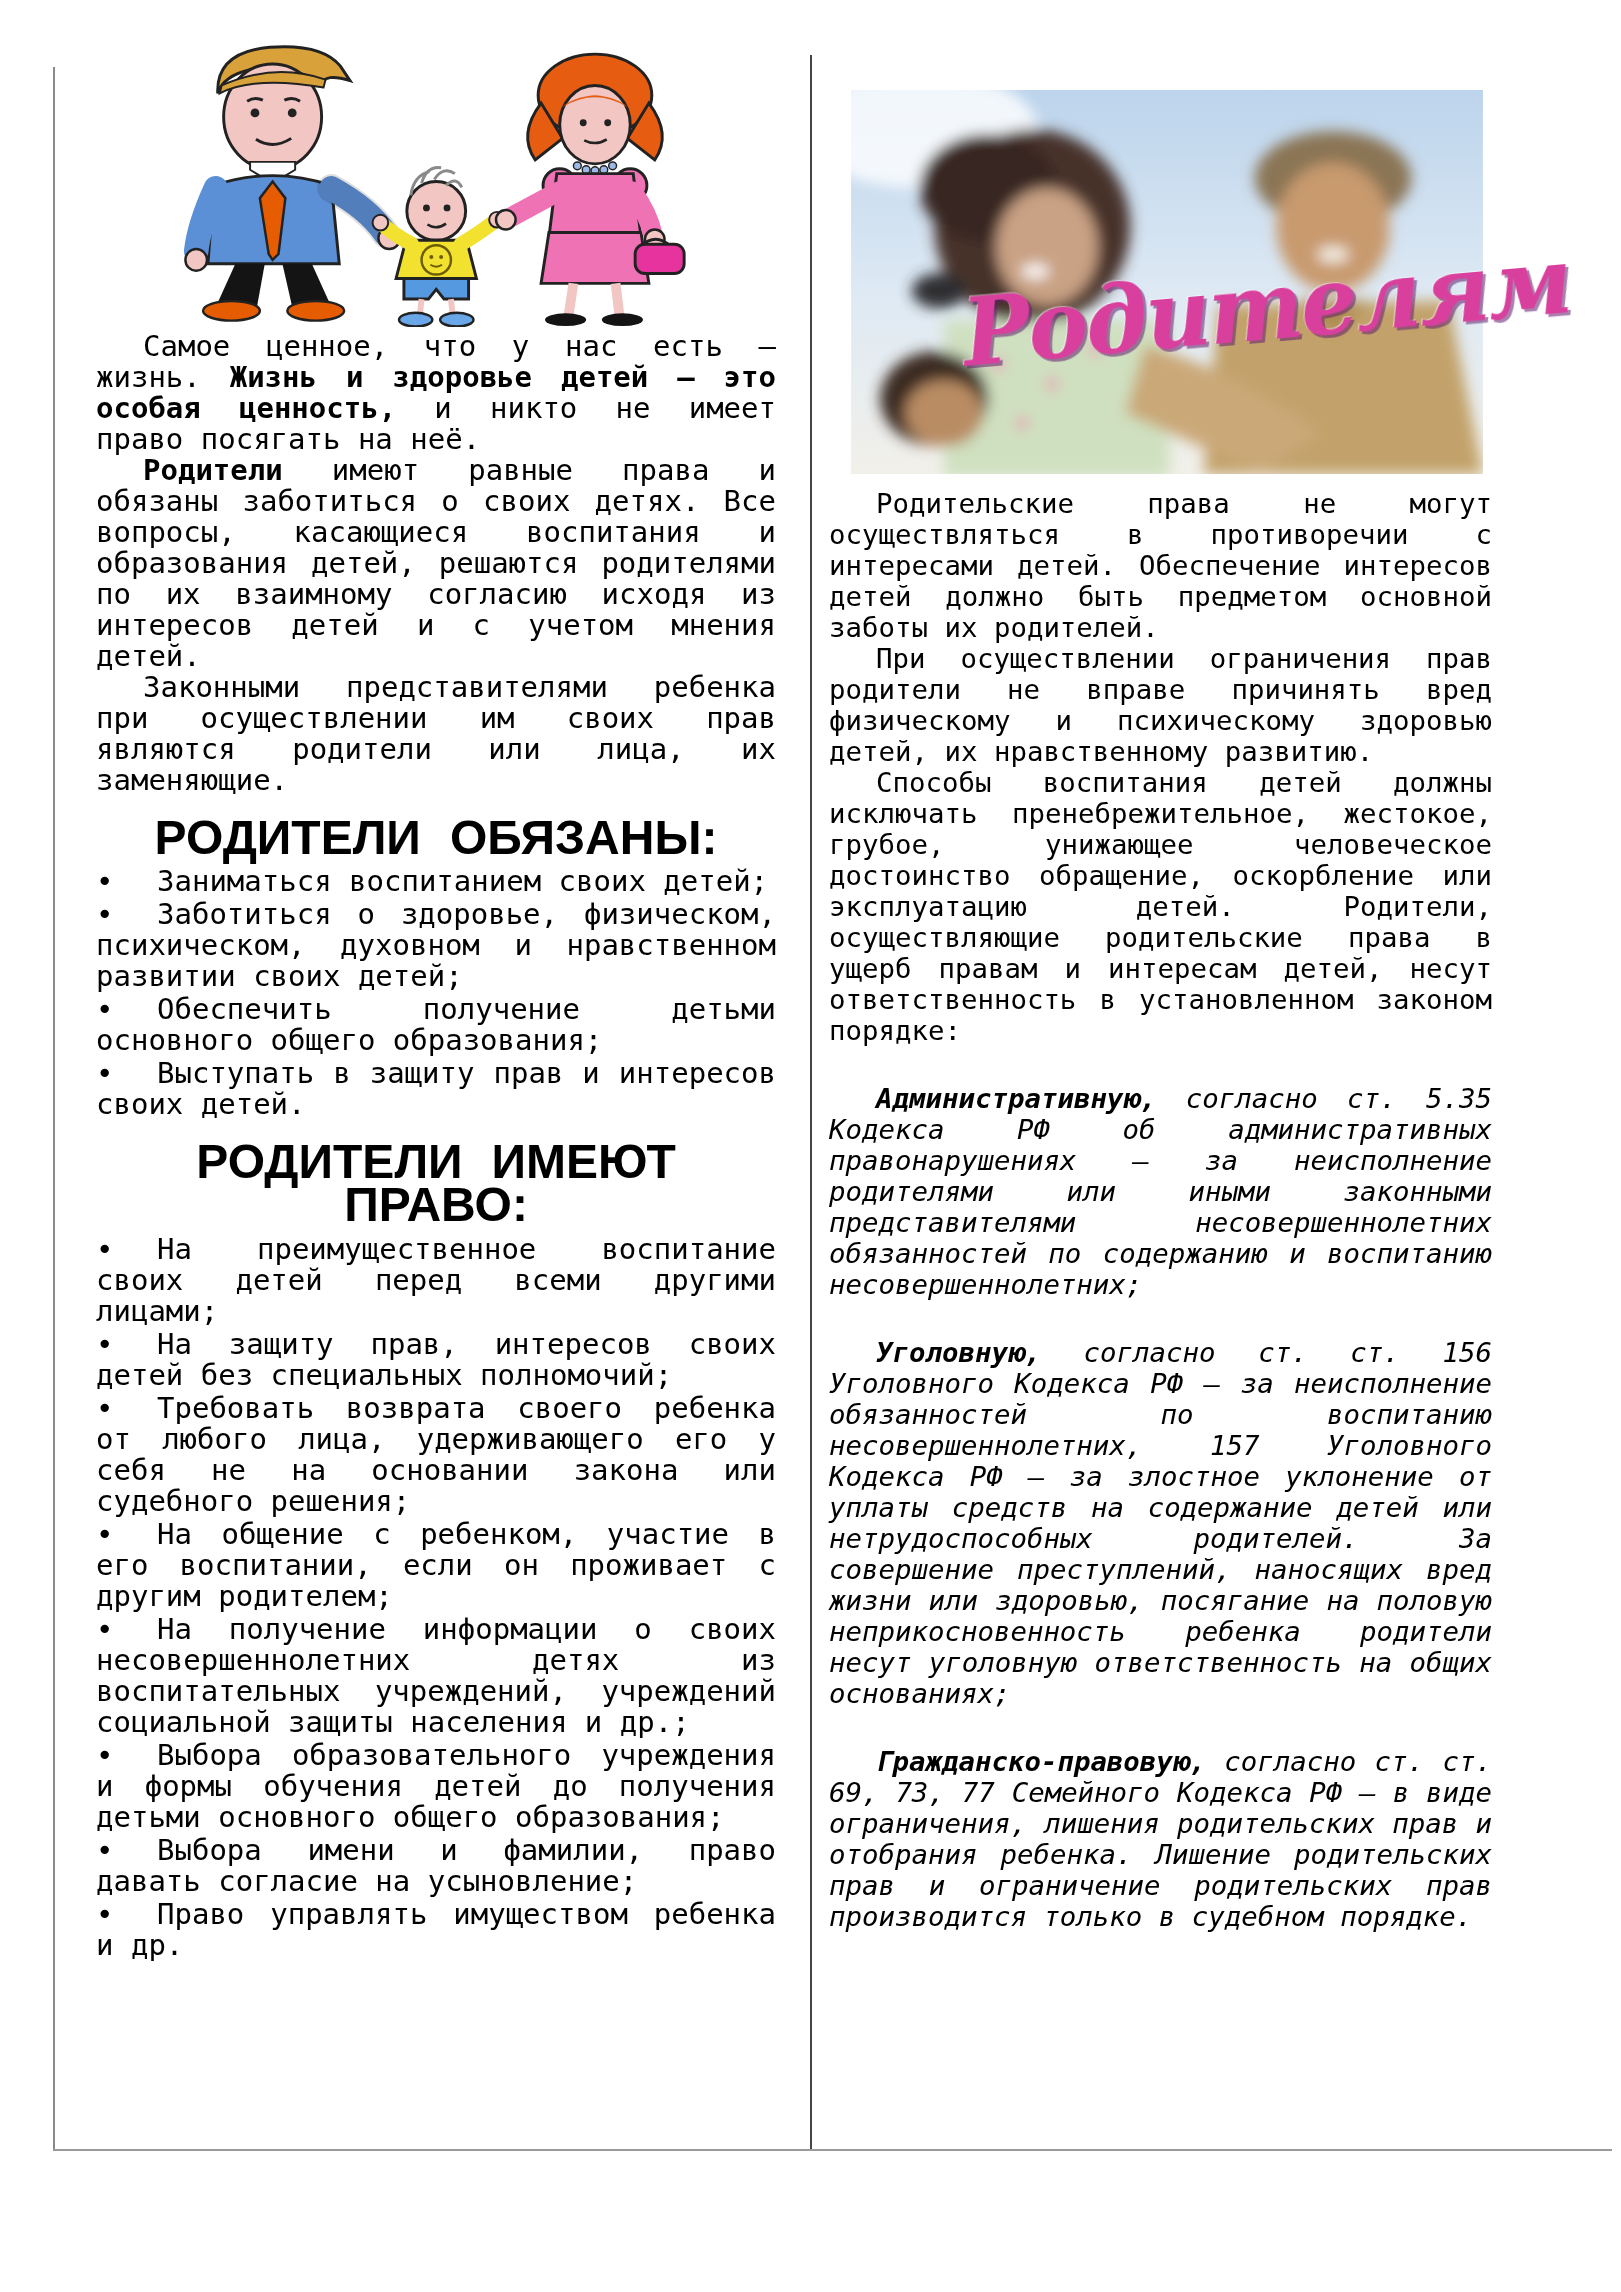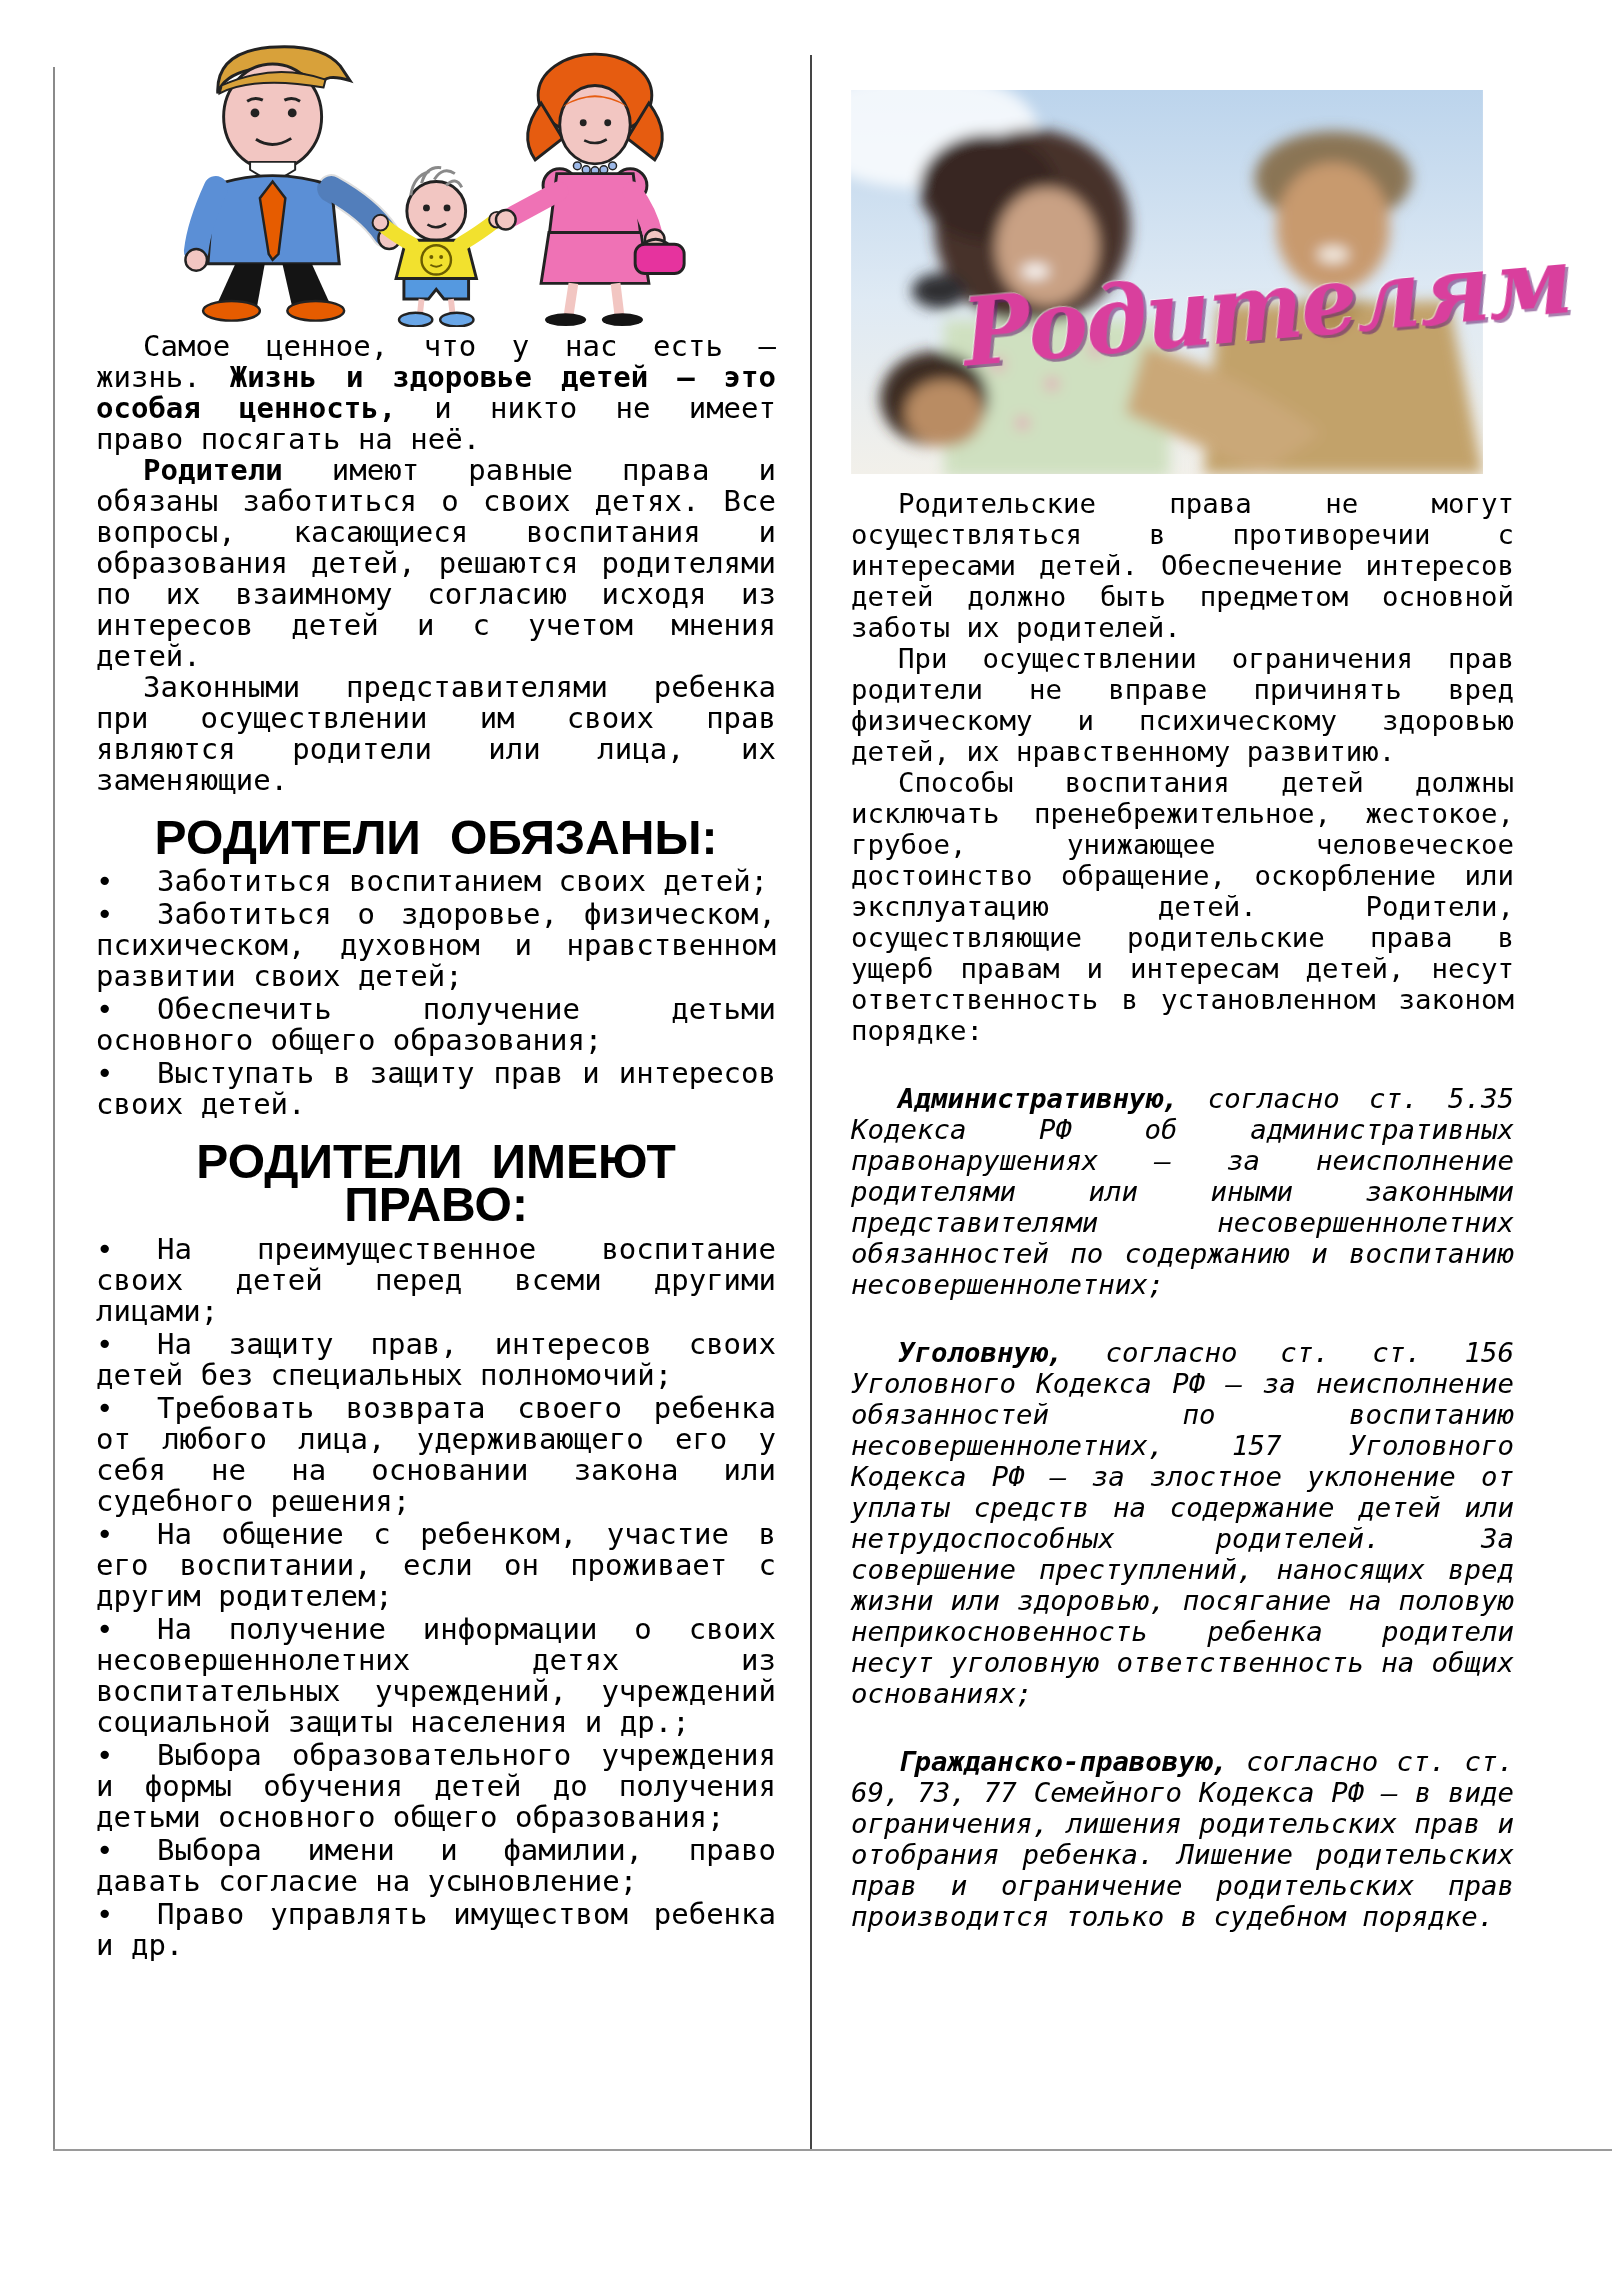--- a/index.html
+++ b/index.html
@@ -30,21 +30,21 @@
     color:#d93f9d;
     transform:rotate(-5deg) scaleX(.95);
     transform-origin:left top;
     text-shadow:2.9px 2.9px 0 rgba(96,28,110,.55), -1px -1px 0 rgba(255,255,255,.5);
     letter-spacing:-2px;
     white-space:nowrap;
   }
 
   
   .left-col{position:absolute;left:96px;top:331px;width:680px;font-size:29px;line-height:31px;}
-  .right-col{position:absolute;left:851px;top:488px;width:663px;font-size:27.4px;line-height:31px;}
+  .right-col{position:absolute;left:829px;top:488px;width:663px;font-size:27.4px;line-height:31px;}
 
   .para{margin:0;text-align:justify;}
   .indent{text-indent:47px;}
   .gap{margin-top:37px;font-style:italic;}
   .b{font-weight:bold;margin-top:12px;}
 
   h2.sec{
     font-family:"Liberation Sans","DejaVu Sans",sans-serif;
     font-weight:bold;font-size:48px;line-height:43px;
     text-align:center;margin:19.6px 0 7.8px;word-spacing:15.7px;
@@ -183,21 +183,21 @@
   </div>
 
   <div class="left-col">
     <div id="intro-paras">
         <p class="para indent"><span>Самое ценное, что у нас есть – жизнь. </span><span class="b">Жизнь и здоровье детей – это особая ценность,</span><span> и никто не имеет право посягать на неё.</span></p>
         <p class="para indent"><span class="b">Родители</span><span> имеют равные права и обязаны заботиться о своих детях. Все вопросы, касающиеся воспитания и образования детей, решаются родителями по их взаимному согласию исходя из интересов детей и с учетом мнения детей.</span></p>
         <p class="para indent"><span>Законными представителями ребенка при осуществлении им своих прав являются родители или лица, их заменяющие.</span></p>
       </div>
     <h2 class="sec">РОДИТЕЛИ ОБЯЗАНЫ:</h2>
     <div id="bullets-0">
-        <p class="bullet"><span class="dot">•</span><span>Заботиться воспитанием своих детей;</span></p>
+        <p class="bullet"><span class="dot">•</span><span>Заниматься воспитанием своих детей;</span></p>
         <p class="bullet"><span class="dot">•</span><span>Заботиться о здоровье, физическом, психическом, духовном и нравственном развитии своих детей;</span></p>
         <p class="bullet"><span class="dot">•</span><span>Обеспечить получение детьми основного общего образования;</span></p>
         <p class="bullet"><span class="dot">•</span><span>Выступать в защиту прав и интересов своих детей.</span></p>
       </div>
     <h2 class="sec">РОДИТЕЛИ ИМЕЮТ ПРАВО:</h2>
     <div id="bullets-1">
         <p class="bullet"><span class="dot">•</span><span>На преимущественное воспитание своих детей перед всеми другими лицами;</span></p>
         <p class="bullet"><span class="dot">•</span><span>На защиту прав, интересов своих детей без специальных полномочий;</span></p>
         <p class="bullet"><span class="dot">•</span><span>Требовать возврата своего ребенка от любого лица, удерживающего его у себя не на основании закона или судебного решения;</span></p>
         <p class="bullet"><span class="dot">•</span><span>На общение с ребенком, участие в его воспитании, если он проживает с другим родителем;</span></p>

